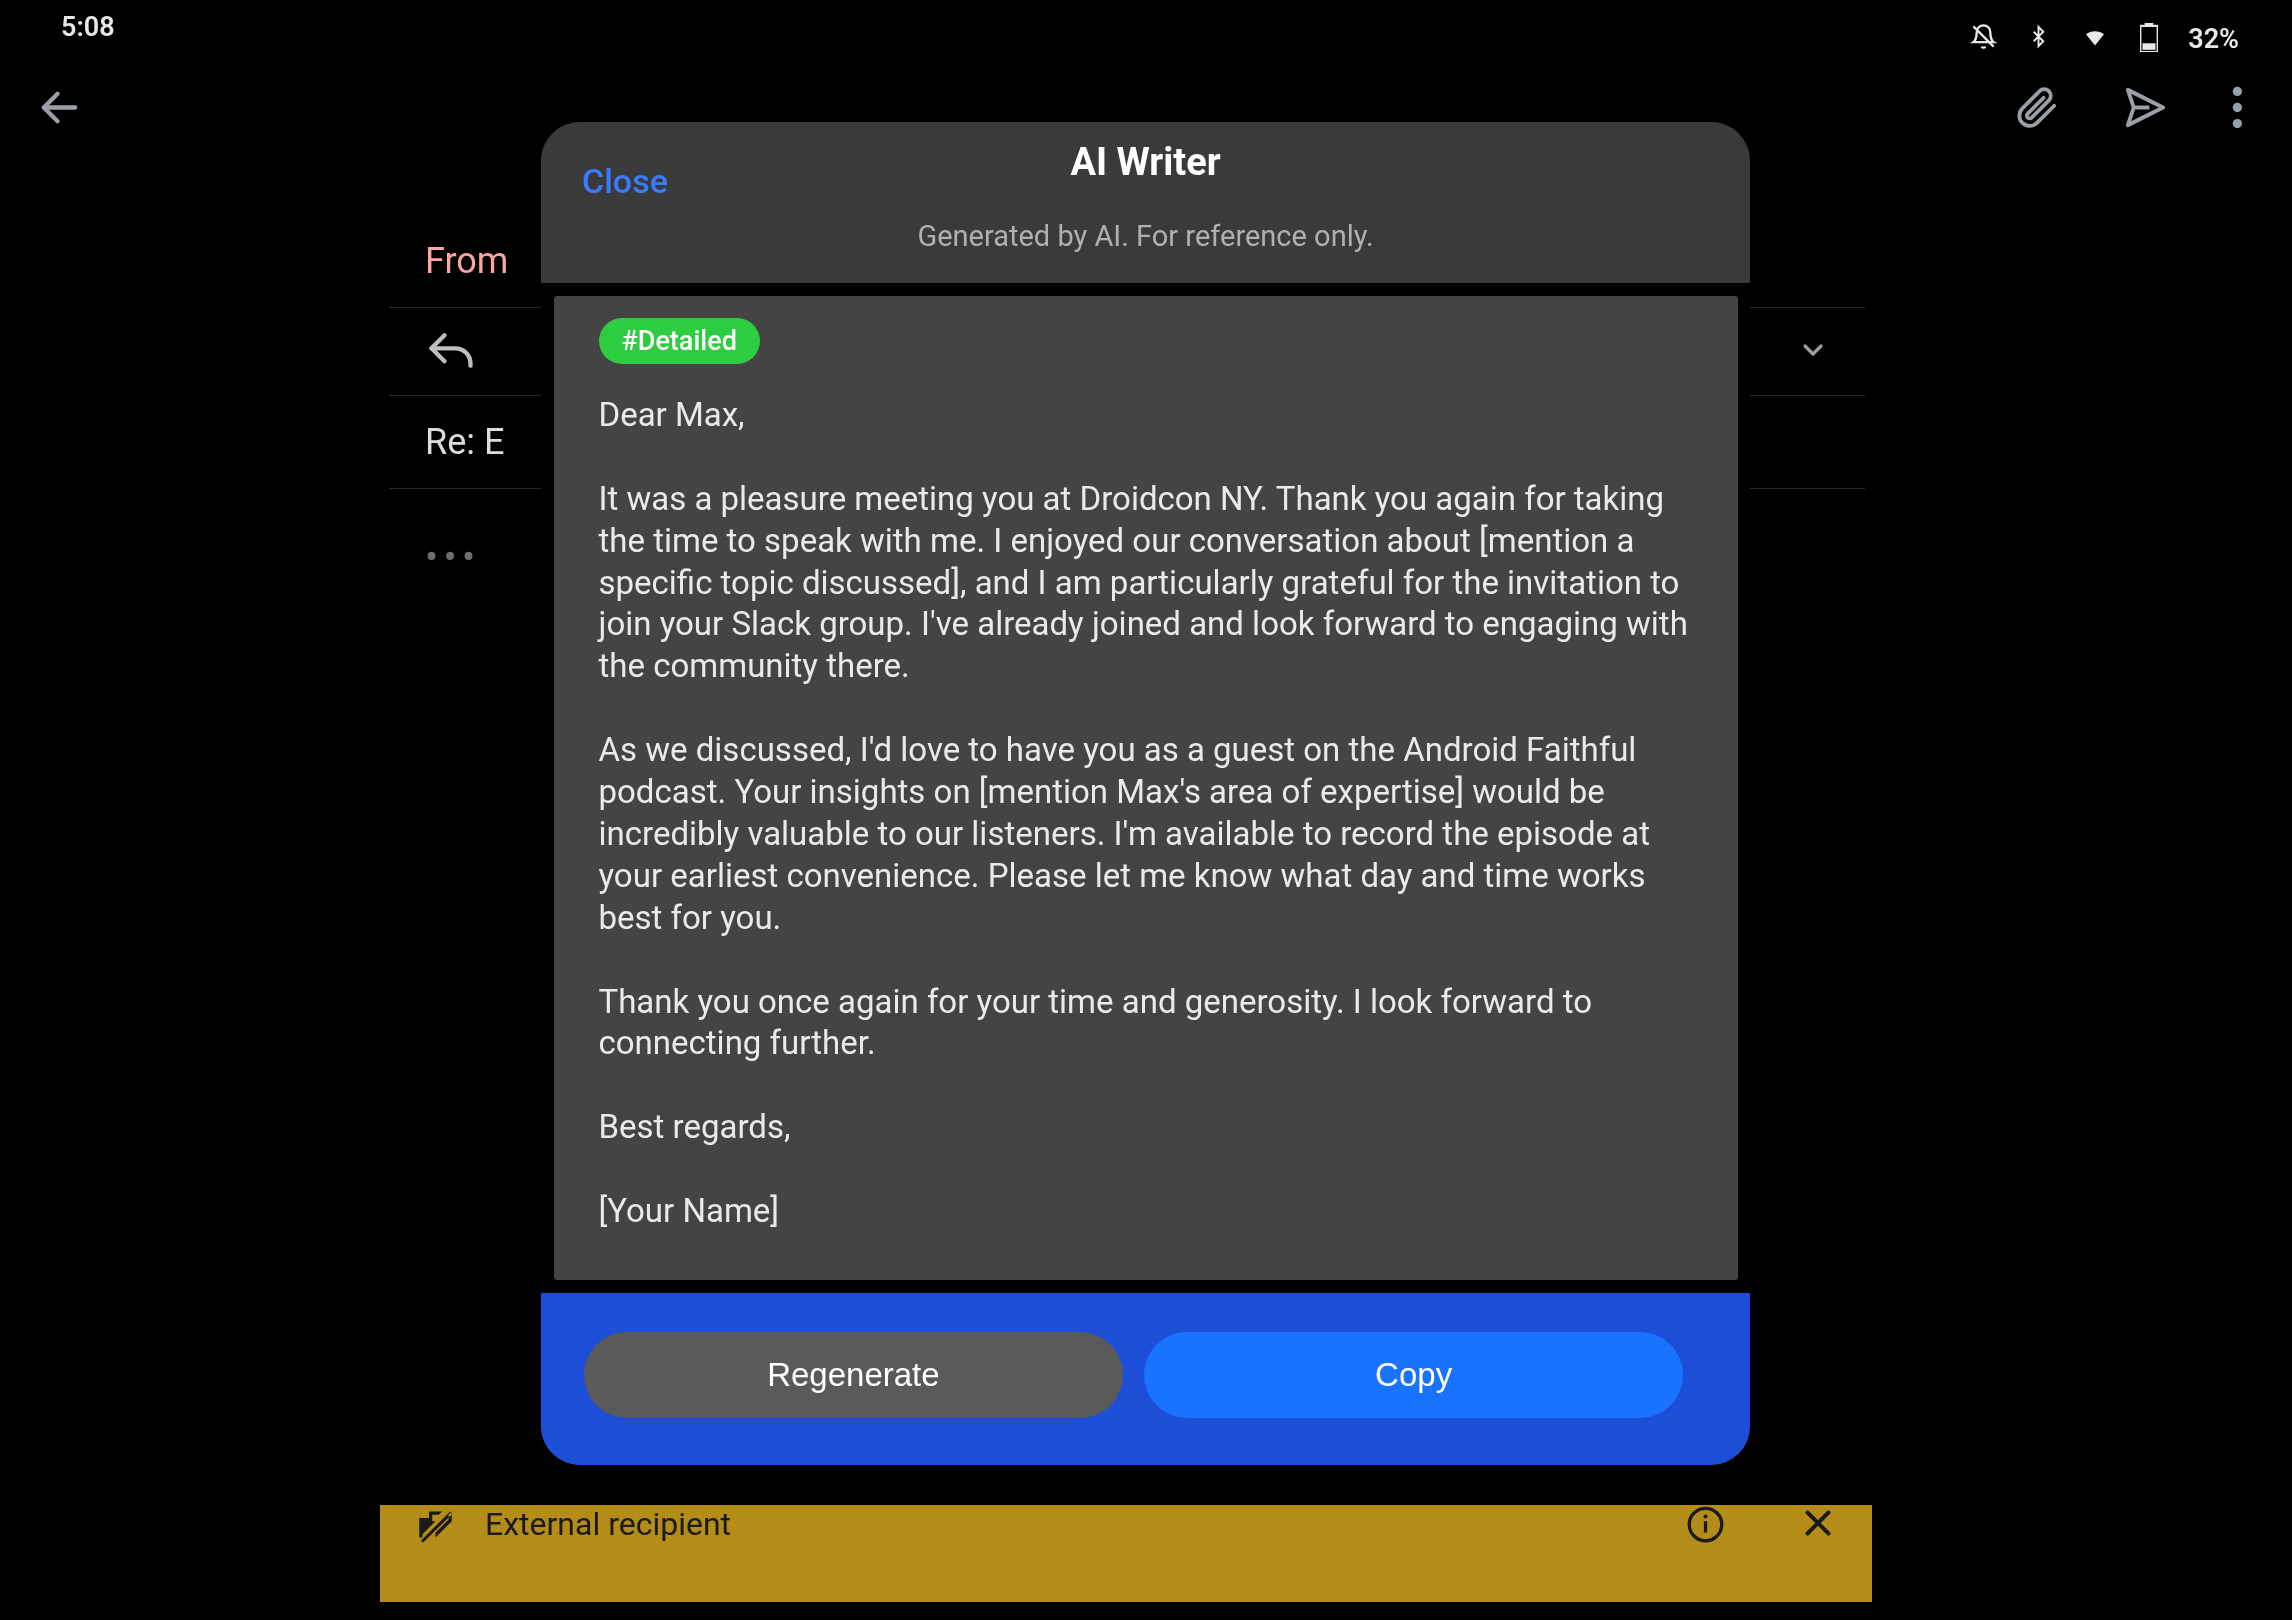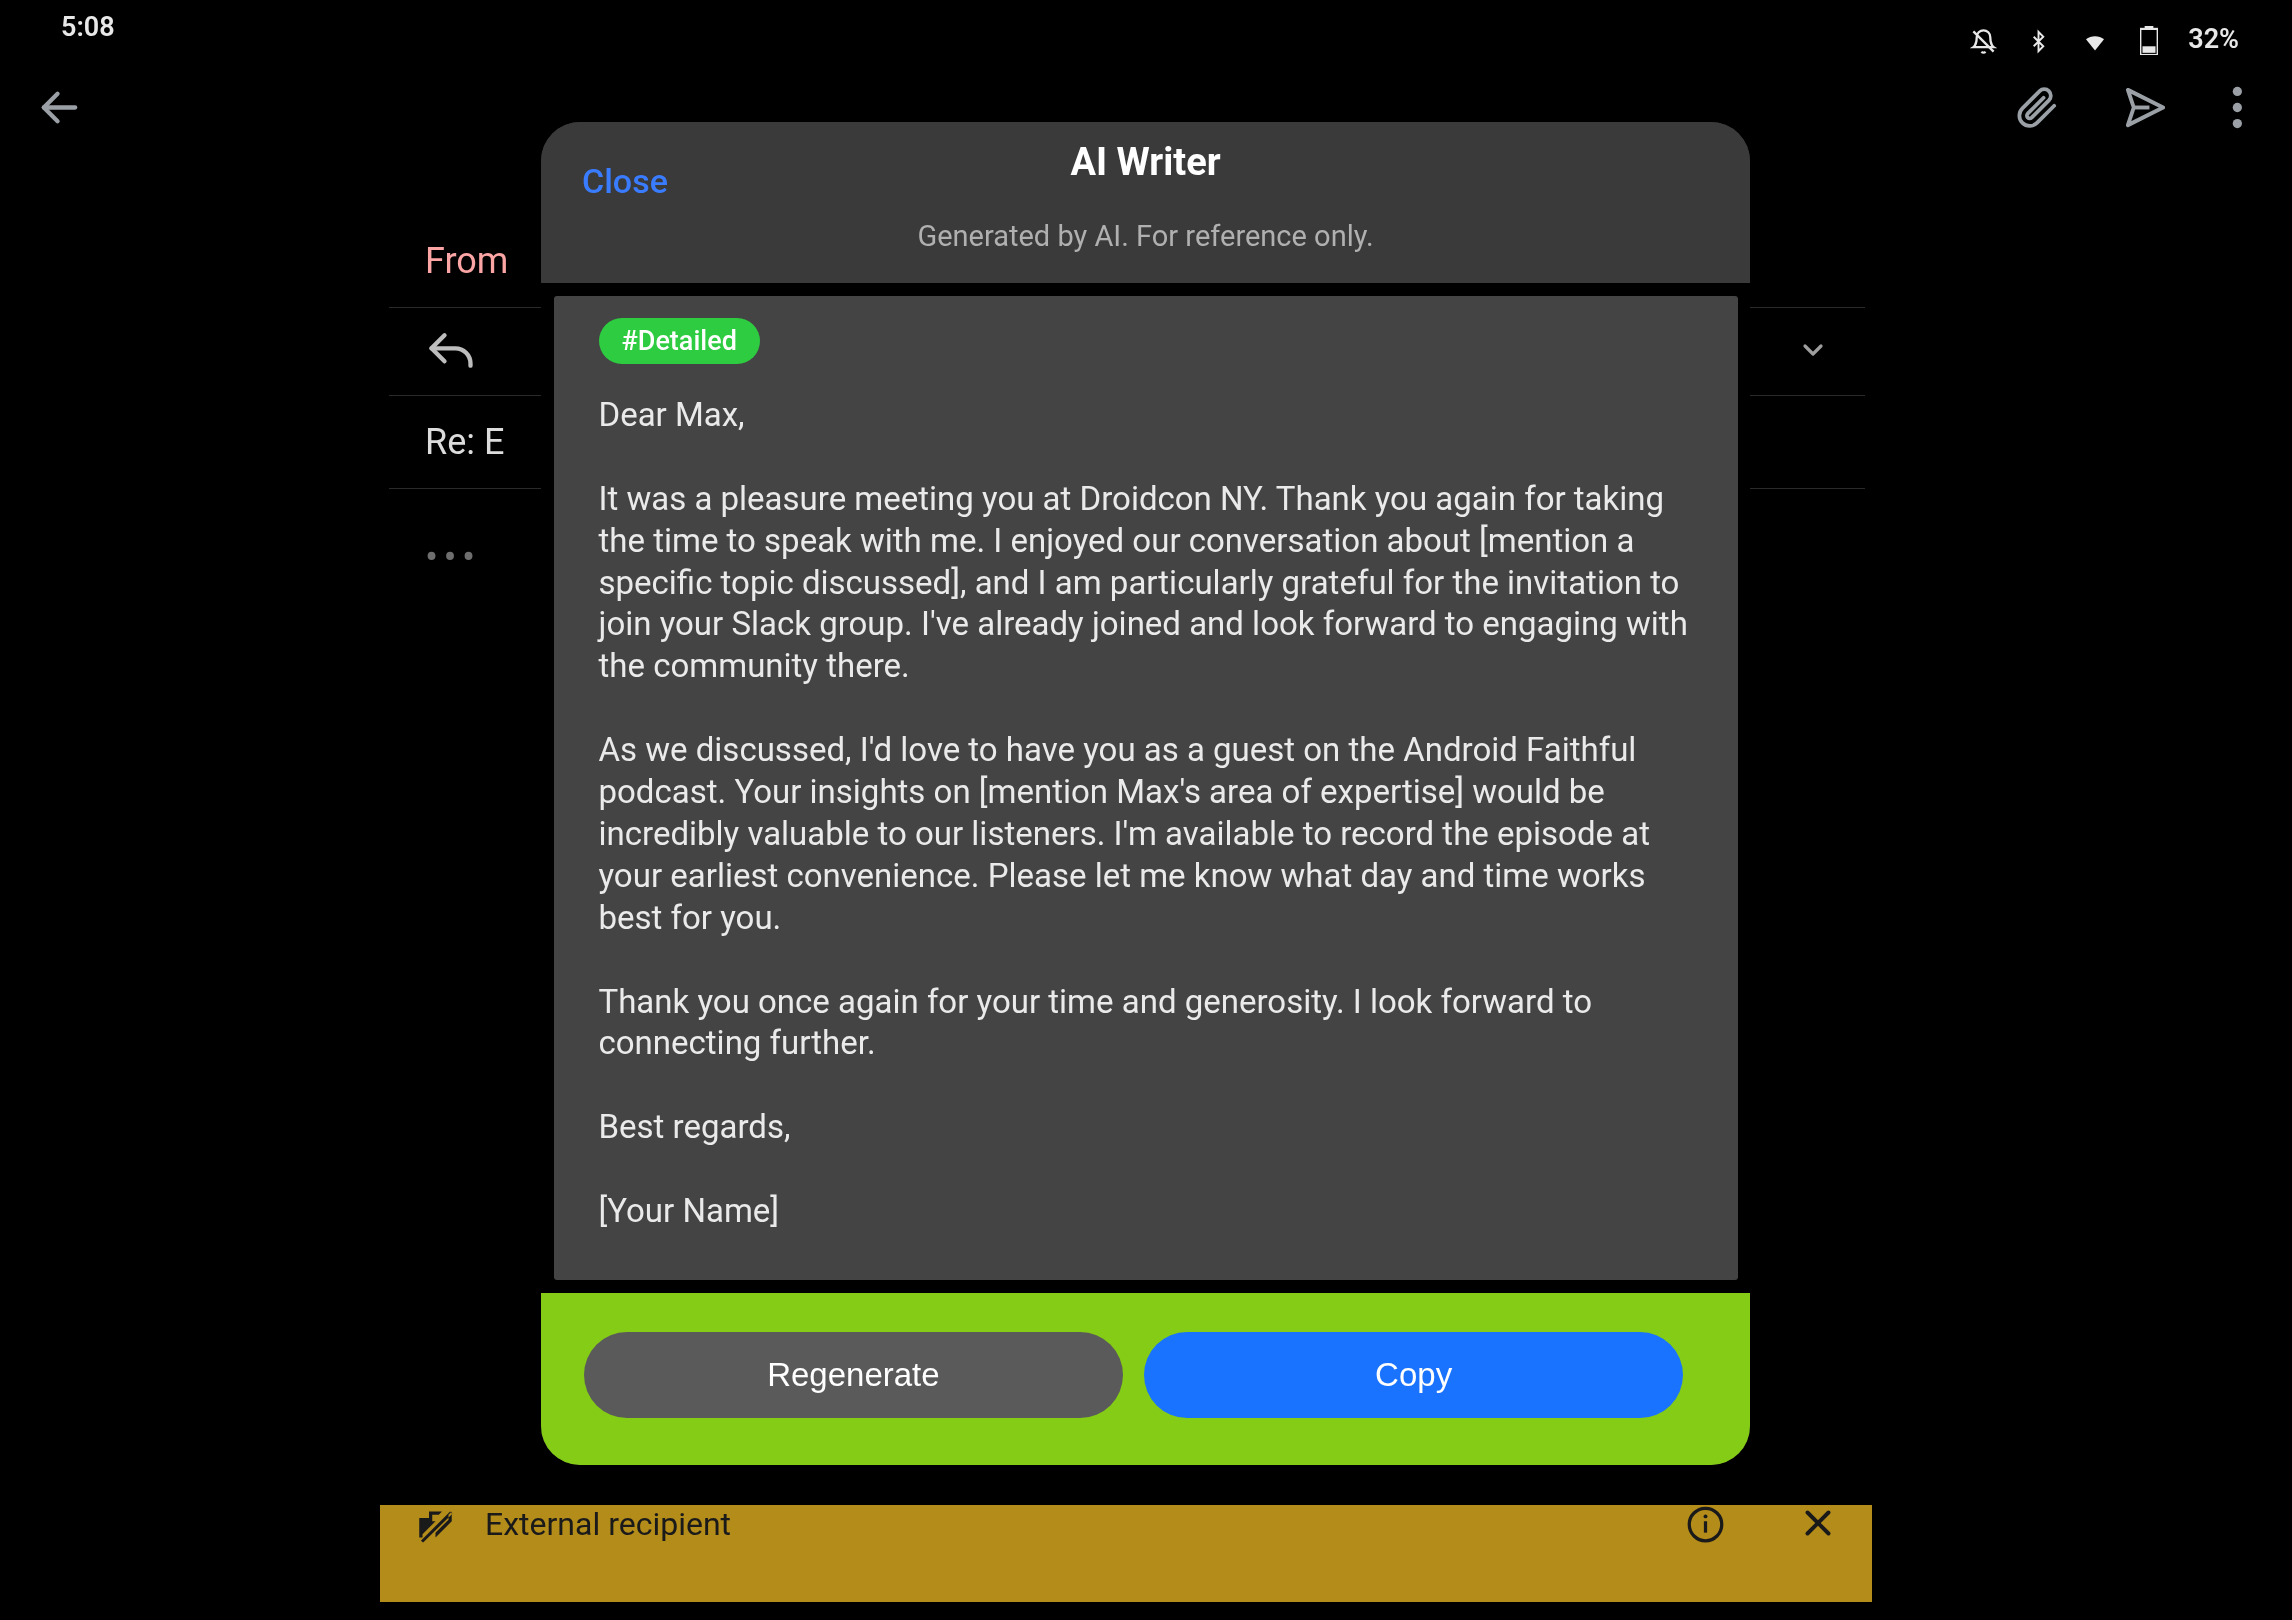--- a/index.html
+++ b/index.html
@@ -21,21 +21,21 @@
     display: flex;
     align-items: center;
     justify-content: space-between;
     padding: 0 54px 0 61px;
     font-size: 27px;
     font-weight: 600;
     color: #e8e8e8;
   }
   .status-right {
     display: flex;
-    align-items: flex-end;
+    align-items: flex-start;
     gap: 30px;
     margin-top: 24px;
   }
   .status-right svg { display:block; }
 
   
   .app-bar {
     position: absolute;
     top: 54px; left: 0; right: 0;
     height: 107px;
@@ -171,21 +171,21 @@
     margin-bottom: 30px;
   }
   .ai-text {
     color: #eaeaea;
     font-size: 33px;
     line-height: 1.27;
     white-space: pre-wrap;
   }
 
   .dialog-footer {
-    background: #84cc16;
+    background: #1d4ed8;
     padding: 39px 67px 47px 43px;
     display:flex;
     gap: 21.5px;
   }
   .btn {
     flex:1;
     height: 86px;
     border-radius: 45px;
     border:none;
     font-size: 33px;

